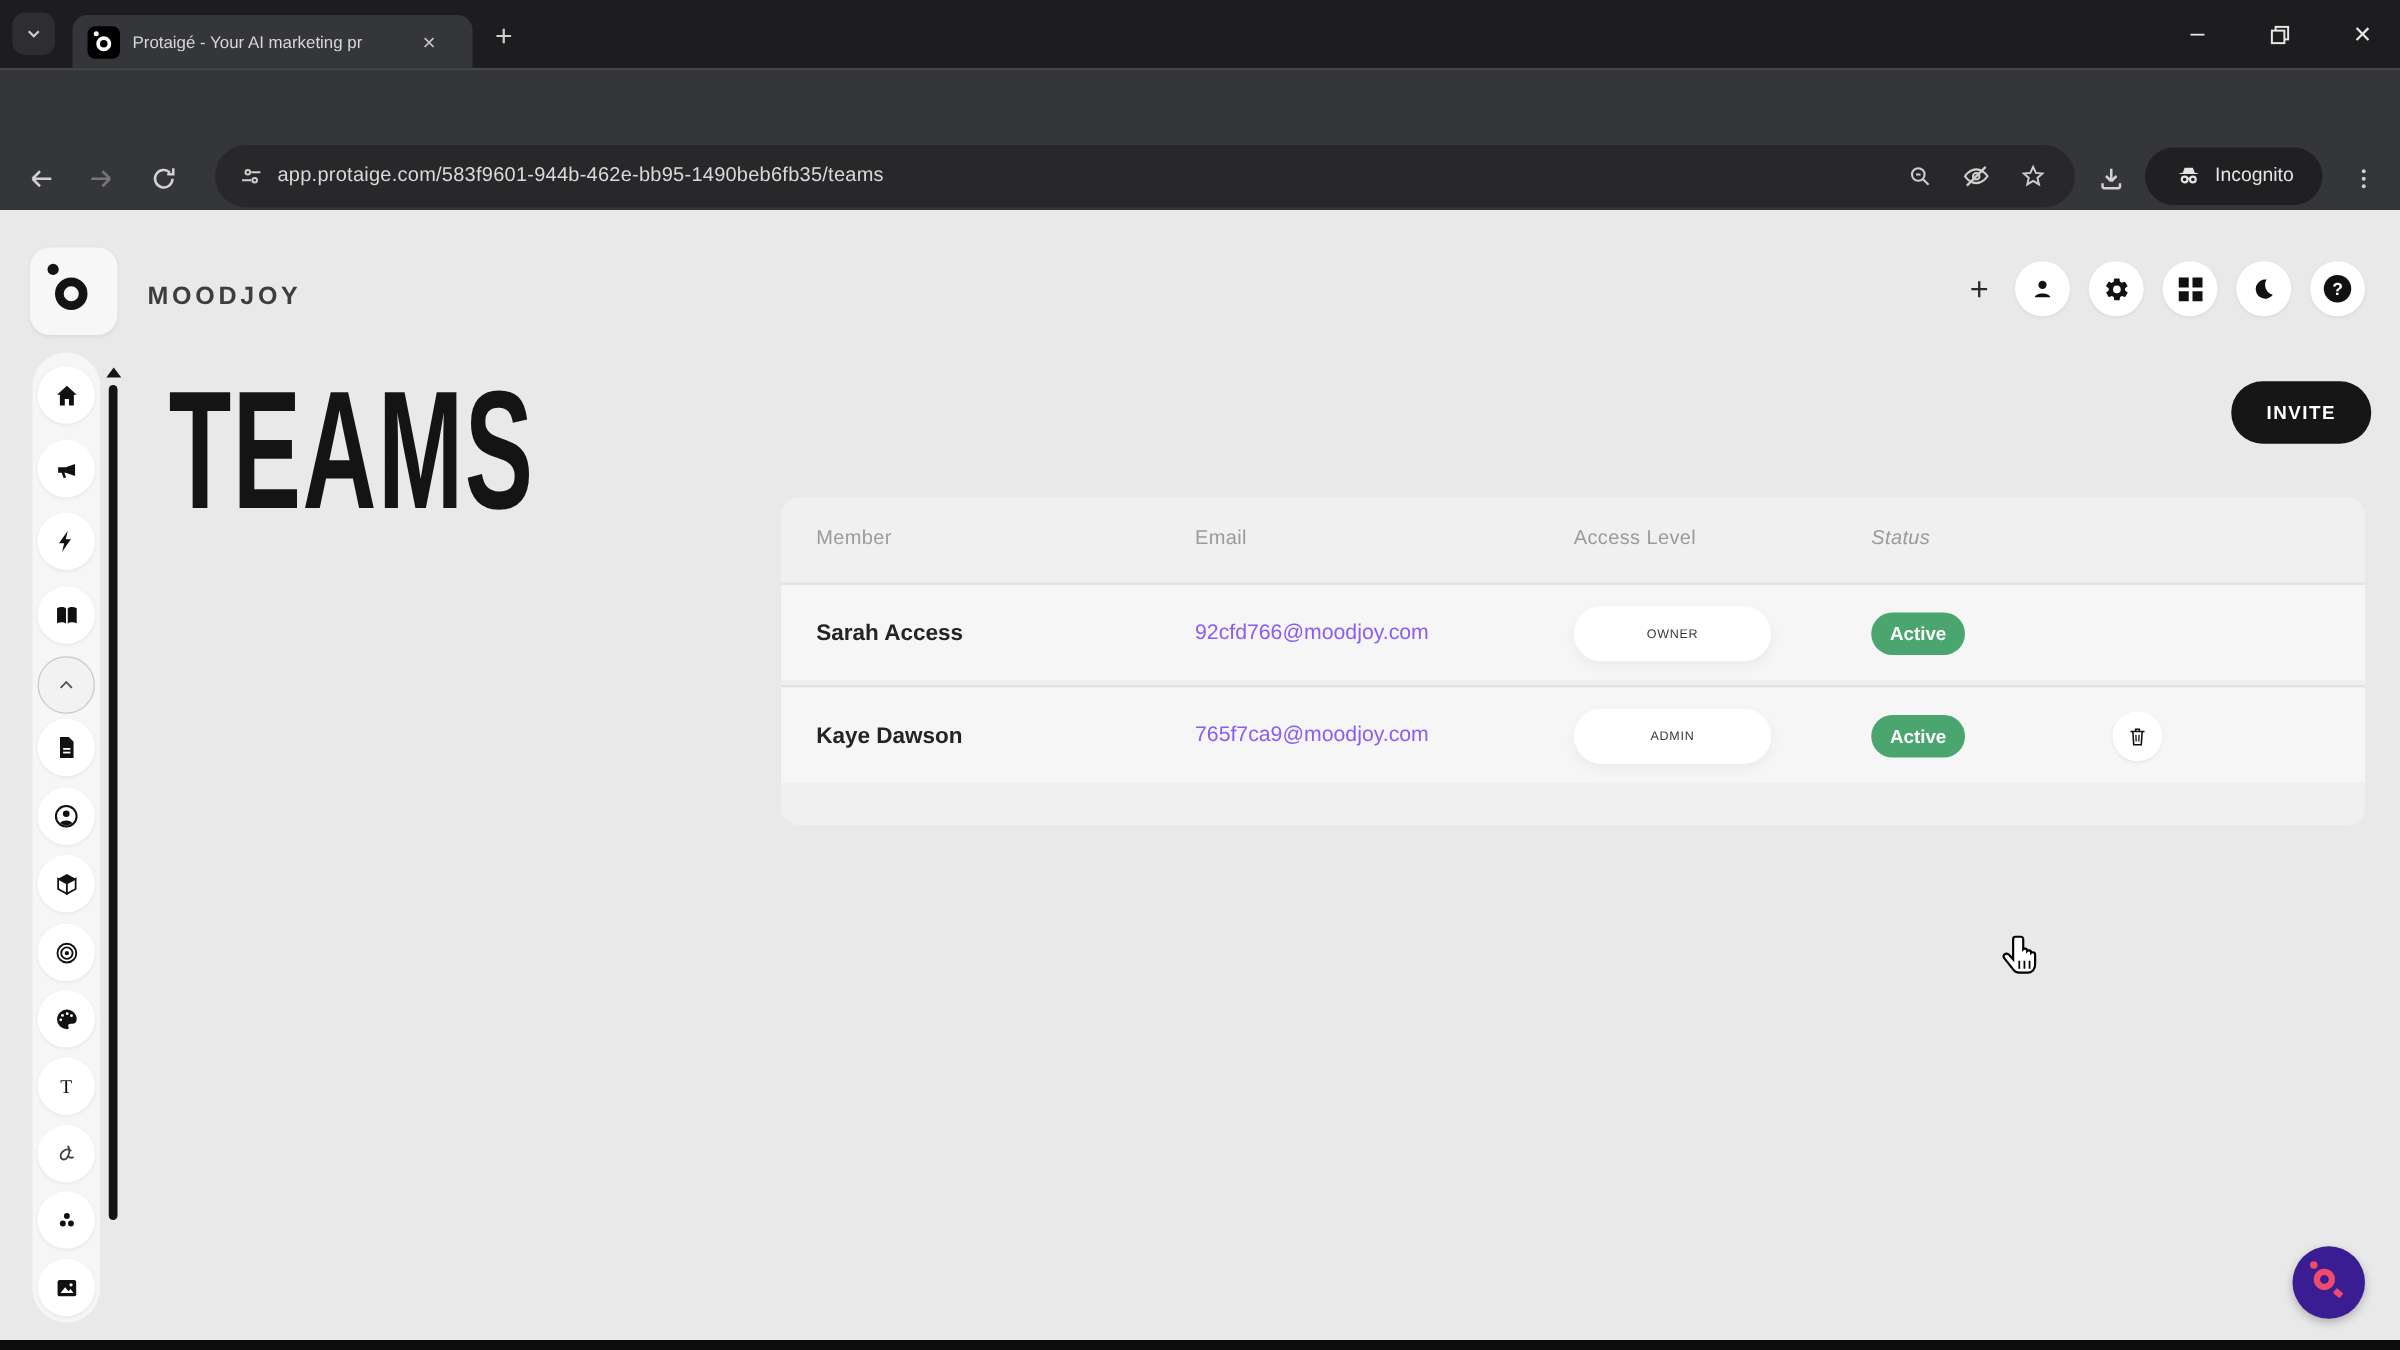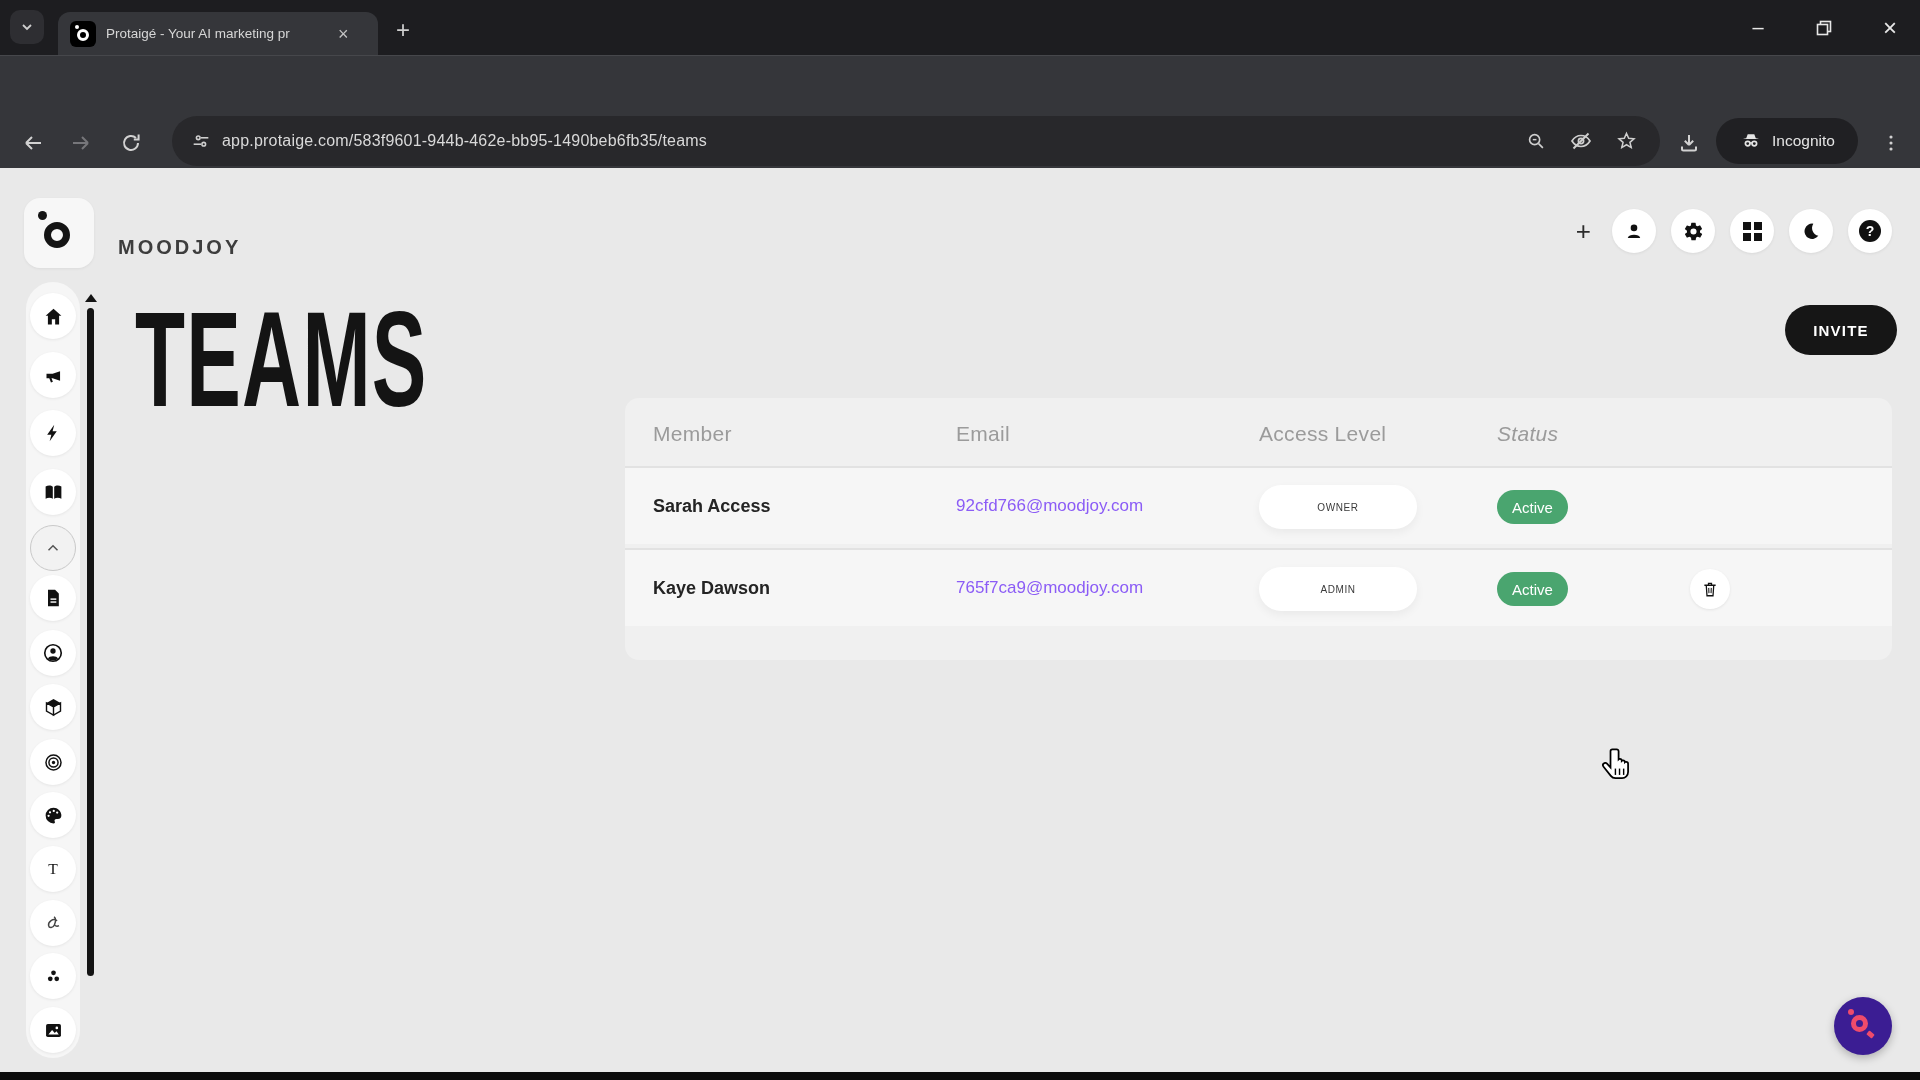--- a/index.html
+++ b/index.html
@@ -29,21 +29,21 @@
   .incog-label { color:#e4e4e4; font-size:15.5px; }
 
   .bottom-edge { position:absolute; left:0; top:1072px; width:1920px; height:8px; background:#0c0c0c; }
 
   
   .page { position:absolute; left:0; top:168px; width:1920px; height:904px; background:#e9e9e9; }
 
   .logo-tile { position:absolute; left:24px; top:30px; width:70px; height:70px; background:#f7f7f7; border-radius:16px; box-shadow:0 1px 3px rgba(0,0,0,.06); }
   .logo-tile .ring { position:absolute; left:20px; top:24px; width:26px; height:26px; border:7px solid #141414; border-radius:50%; }
   .logo-tile .dot { position:absolute; left:14px; top:13px; width:9px; height:9px; background:#141414; border-radius:50%; }
-  .workspace-name { position:absolute; left:118px; top:68px; font-size:20px; font-weight:700; letter-spacing:3px; color:#3d3d3d; }
+  .workspace-name { position:absolute; left:118px; top:58px; font-size:20px; font-weight:700; letter-spacing:3px; color:#3d3d3d; }
 
   .hdr-actions { position:absolute; right:28px; top:41px; display:flex; align-items:center; gap:15px; }
   .plus-glyph { color:#2b2b2b; font-size:26px; font-weight:300; margin-right:6px; }
   .hcircle { width:44px; height:44px; border-radius:50%; background:#fff; box-shadow:0 1px 3px rgba(0,0,0,.07); display:flex; align-items:center; justify-content:center; }
   .grid-ico { display:grid; grid-template-columns:8px 8px; grid-template-rows:8px 8px; gap:3px; }
   .grid-ico i { background:#111; }
   .help-circle { width:22px; height:22px; border-radius:50%; background:#111; color:#fff; font-size:14px; font-weight:700; display:flex; align-items:center; justify-content:center; }
 
   .page-title { position:absolute; left:135px; top:128px; font-size:132px; font-weight:800; color:#141414; letter-spacing:2px; transform:scale(.62,1.02); transform-origin:left top; line-height:.95; }
 
@@ -54,28 +54,28 @@
   .side-item { position:absolute; left:30px; width:46px; height:46px; border-radius:50%; background:#fff; box-shadow:0 1px 3px rgba(0,0,0,.07); display:flex; align-items:center; justify-content:center; }
   .side-item.outline { background:#f2f2f2; border:1px solid #c9c9c9; box-shadow:none; }
   .rail-scroll { position:absolute; left:87px; top:127px; width:7px; height:810px; }
   .rail-thumb { position:absolute; left:0; top:13px; width:7px; height:668px; background:#141414; border-radius:4px; }
   .rail-arrow { position:absolute; left:-2px; width:0; height:0; border-left:6px solid transparent; border-right:6px solid transparent; }
   .rail-arrow.up { top:-1px; border-bottom:8px solid #141414; }
 
   
   .team-card { position:absolute; left:625px; top:230px; width:1267px; height:262px; background:#f0f0f0; border-radius:14px; }
   .thead { position:absolute; left:0; top:0; width:100%; height:68px; }
-  .th { position:absolute; top:24px; font-size:21px; color:#9b9b9b; letter-spacing:.3px; }
+  .th { position:absolute; top:24px; font-size:16px; color:#9b9b9b; letter-spacing:.3px; }
   .trow { position:absolute; left:0; width:100%; height:78px; background:#f6f6f6; border-top:2px solid #e2e2e2; }
   .trow.r0 { top:68px; }
   .trow.r1 { top:150px; }
   .cell-name  { position:absolute; left:28px;  top:28px; font-size:18px; font-weight:700; color:#242424; }
   .cell-email { position:absolute; left:331px; top:28px; font-size:17px; color:#8b5cf6; }
   .access-pill{ position:absolute; left:634px; top:17px; width:158px; height:44px; background:#fff; border-radius:22px; box-shadow:0 4px 10px rgba(0,0,0,.05); display:flex; align-items:center; justify-content:center; font-size:10px; letter-spacing:.6px; color:#3a3a3a; }
-  .status-pill{ position:absolute; left:872px; top:22px; height:34px; padding:0 15px; background:#4aa56f; border-radius:17px; color:#fff; font-size:15px; font-weight:400; display:flex; align-items:center; justify-content:center; }
+  .status-pill{ position:absolute; left:872px; top:22px; height:34px; padding:0 15px; background:#4aa56f; border-radius:17px; color:#fff; font-size:15px; font-weight:700; display:flex; align-items:center; justify-content:center; }
   .row-del-btn{ position:absolute; left:1065px; top:19px; width:40px; height:40px; border-radius:50%; background:#fff; box-shadow:0 1px 3px rgba(0,0,0,.08); display:flex; align-items:center; justify-content:center; }
 
   .chat-fab { position:absolute; left:1834px; top:829px; width:58px; height:58px; border-radius:50%; background:#3b1d93; box-shadow:0 3px 8px rgba(0,0,0,.25); }
   .chat-fab .ring { position:absolute; left:17px; top:18px; width:17px; height:17px; border:5px solid #ef4b6b; border-radius:50%; }
   .chat-fab .dot { position:absolute; left:14px; top:12px; width:6px; height:6px; background:#ef4b6b; border-radius:50%; }
   .chat-fab .tail { position:absolute; left:33px; top:35px; width:7px; height:5px; background:#ef4b6b; border-radius:1px; transform:rotate(40deg); }
 
   .cursor-hand { position:absolute; left:1598px; top:578px; }
 </style>
 </head>

